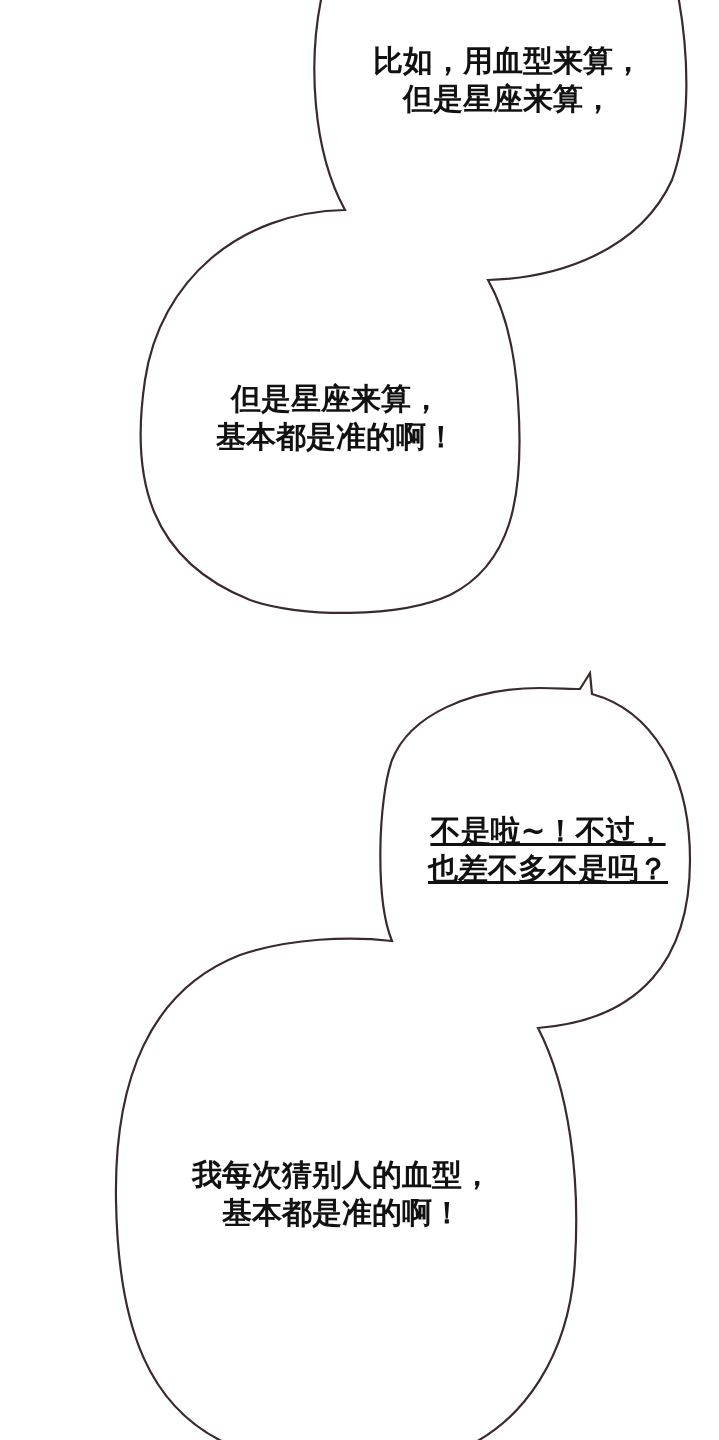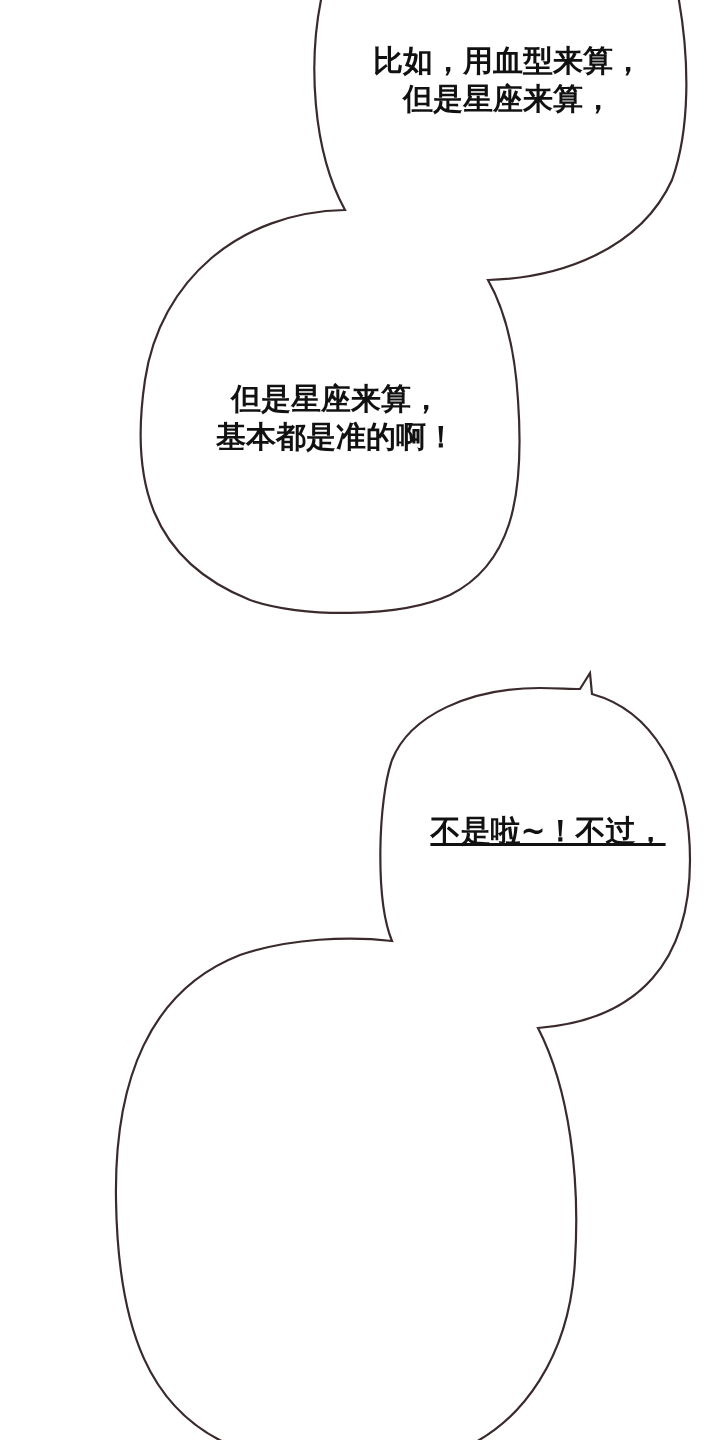--- a/index.html
+++ b/index.html
@@ -59,16 +59,21 @@
     <span>但是星座来算，</span>
   </div>
 
   <div class="bubble-text" style="left:336px; top:380px;">
     <span>但是星座来算，</span>
     <span>基本都是准的啊！</span>
   </div>
 
   <div class="bubble-text" style="left:548px; top:812px;text-decoration:underline;">
     <span>不是啦~！不过，</span>
+    <span>也差不多不是吗？</span>
   </div>
 
+  <div class="bubble-text" style="left:342px; top:1156px;">
+    <span>我每次猜别人的血型，</span>
+    <span>基本都是准的啊！</span>
+  </div>
 
 </div>
 
 </body></html>

